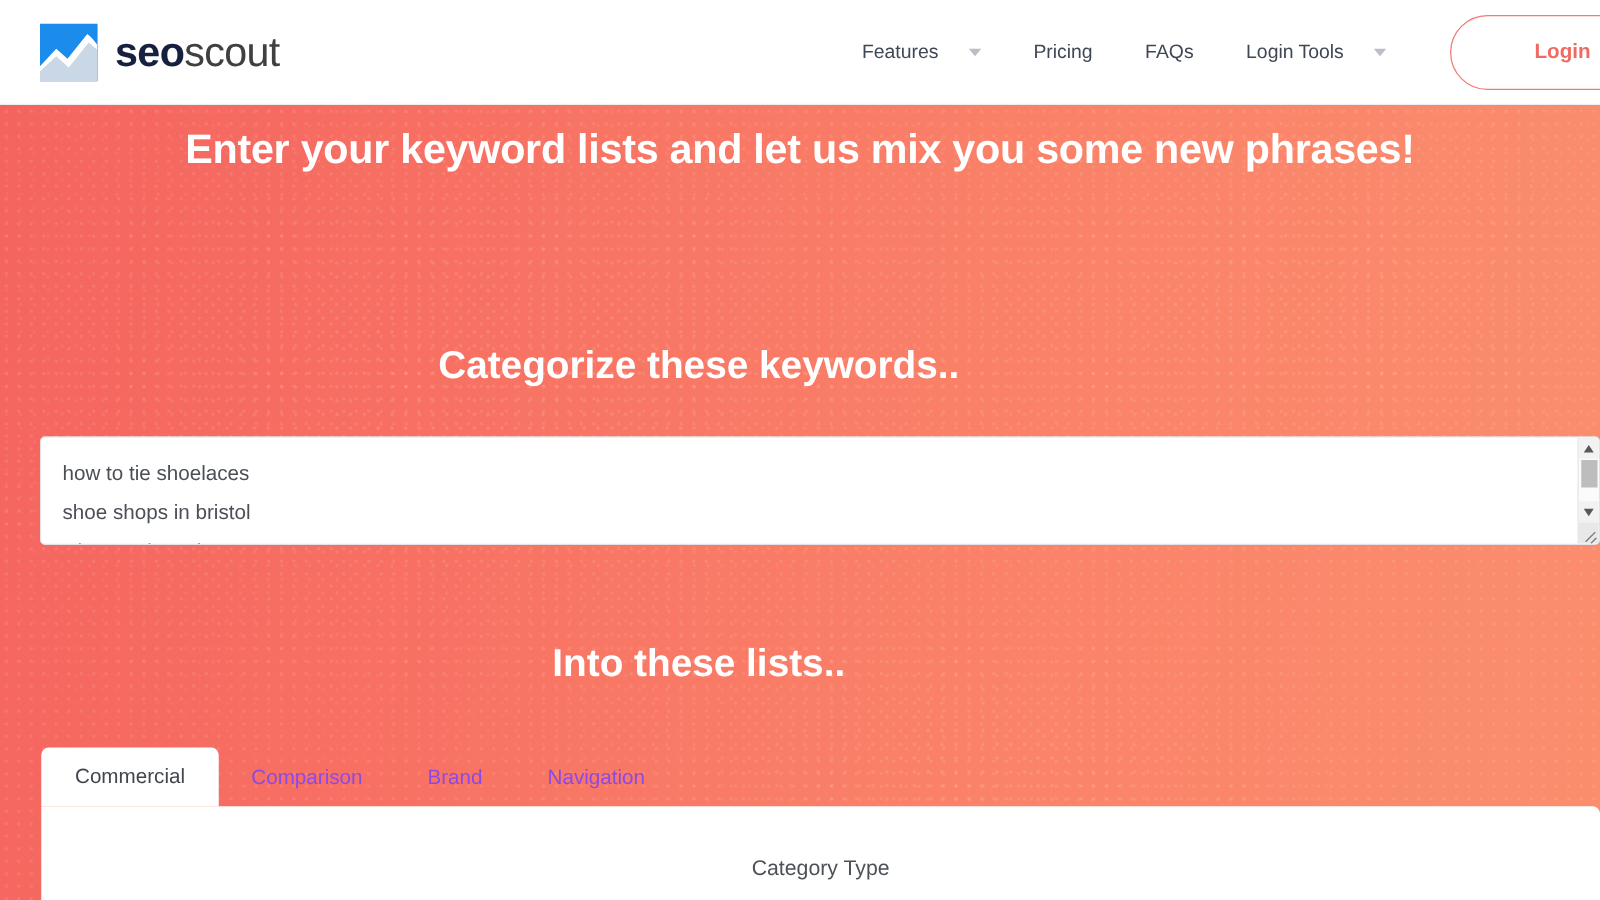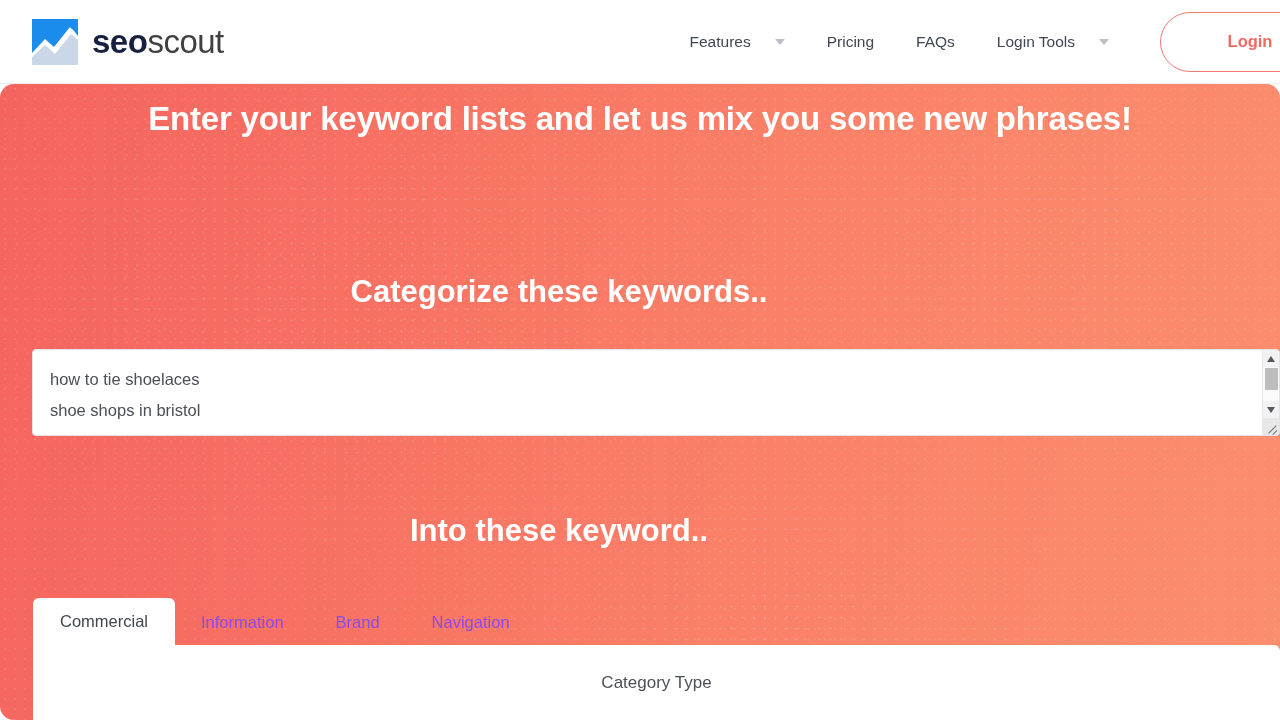--- a/index.html
+++ b/index.html
@@ -107,21 +107,20 @@
 
   
   .hero {
     position: absolute;
     top: 84px; left: 0;
     width: 1280px;
     height: 636px;
     background:
       radial-gradient(circle, rgba(255,255,255,0.10) 1.1px, transparent 1.2px) 0 0 / 10px 10px,
       linear-gradient(100deg, #f4645f 0%, #f76f62 25%, #fa8168 60%, #fb8e6e 100%);
-    border-radius: 14px;
   }
   .hero-dots {
     position: absolute;
     inset: 0;
     background-image:
       radial-gradient(circle, rgba(255,255,255,0.13) 1.2px, transparent 1.4px);
     background-size: 11px 11px;
     mask-image: radial-gradient(ellipse 70% 85% at 30% 35%, #000 10%, transparent 72%),
                 radial-gradient(ellipse 55% 60% at 82% 25%, #000 10%, transparent 70%),
                 radial-gradient(ellipse 45% 40% at 62% 82%, #000 10%, transparent 70%);
@@ -263,21 +262,21 @@
     width: 1247px;
     height: 159px;
     background: #ffffff;
     border-radius: 0 6px 0 0;
   }
   .panel-label {
     width: 100%;
     text-align: center;
     font-size: 17px;
     color: #4c5158;
-    padding-top: 28px;
+    padding-top: 40px;
   }
 </style>
 </head>
 <body>
 
 <div class="page">
 
   <div class="header">
 
     <div class="brand">
@@ -334,28 +333,28 @@
             </div>
           <div class="sb-thumb"></div>
           <div class="sb-space"></div>
           <div class="sb-arrow down">
               <i></i>
             </div>
           <div class="sb-grip"></div>
         </div>
       </div>
 
-      <div class="section-title title-grp">Into these keyword..</div>
+      <div class="section-title title-grp">Into these lists..</div>
 
       <div class="tabs-row">
         <div class="tab active">
           <span>Commercial</span>
         </div>
         <div class="tab">
-          <span>Information</span>
+          <span>Comparison</span>
         </div>
         <div class="tab">
           <span>Brand</span>
         </div>
         <div class="tab">
           <span>Navigation</span>
         </div>
       </div>
 
       <div class="tab-panel">

